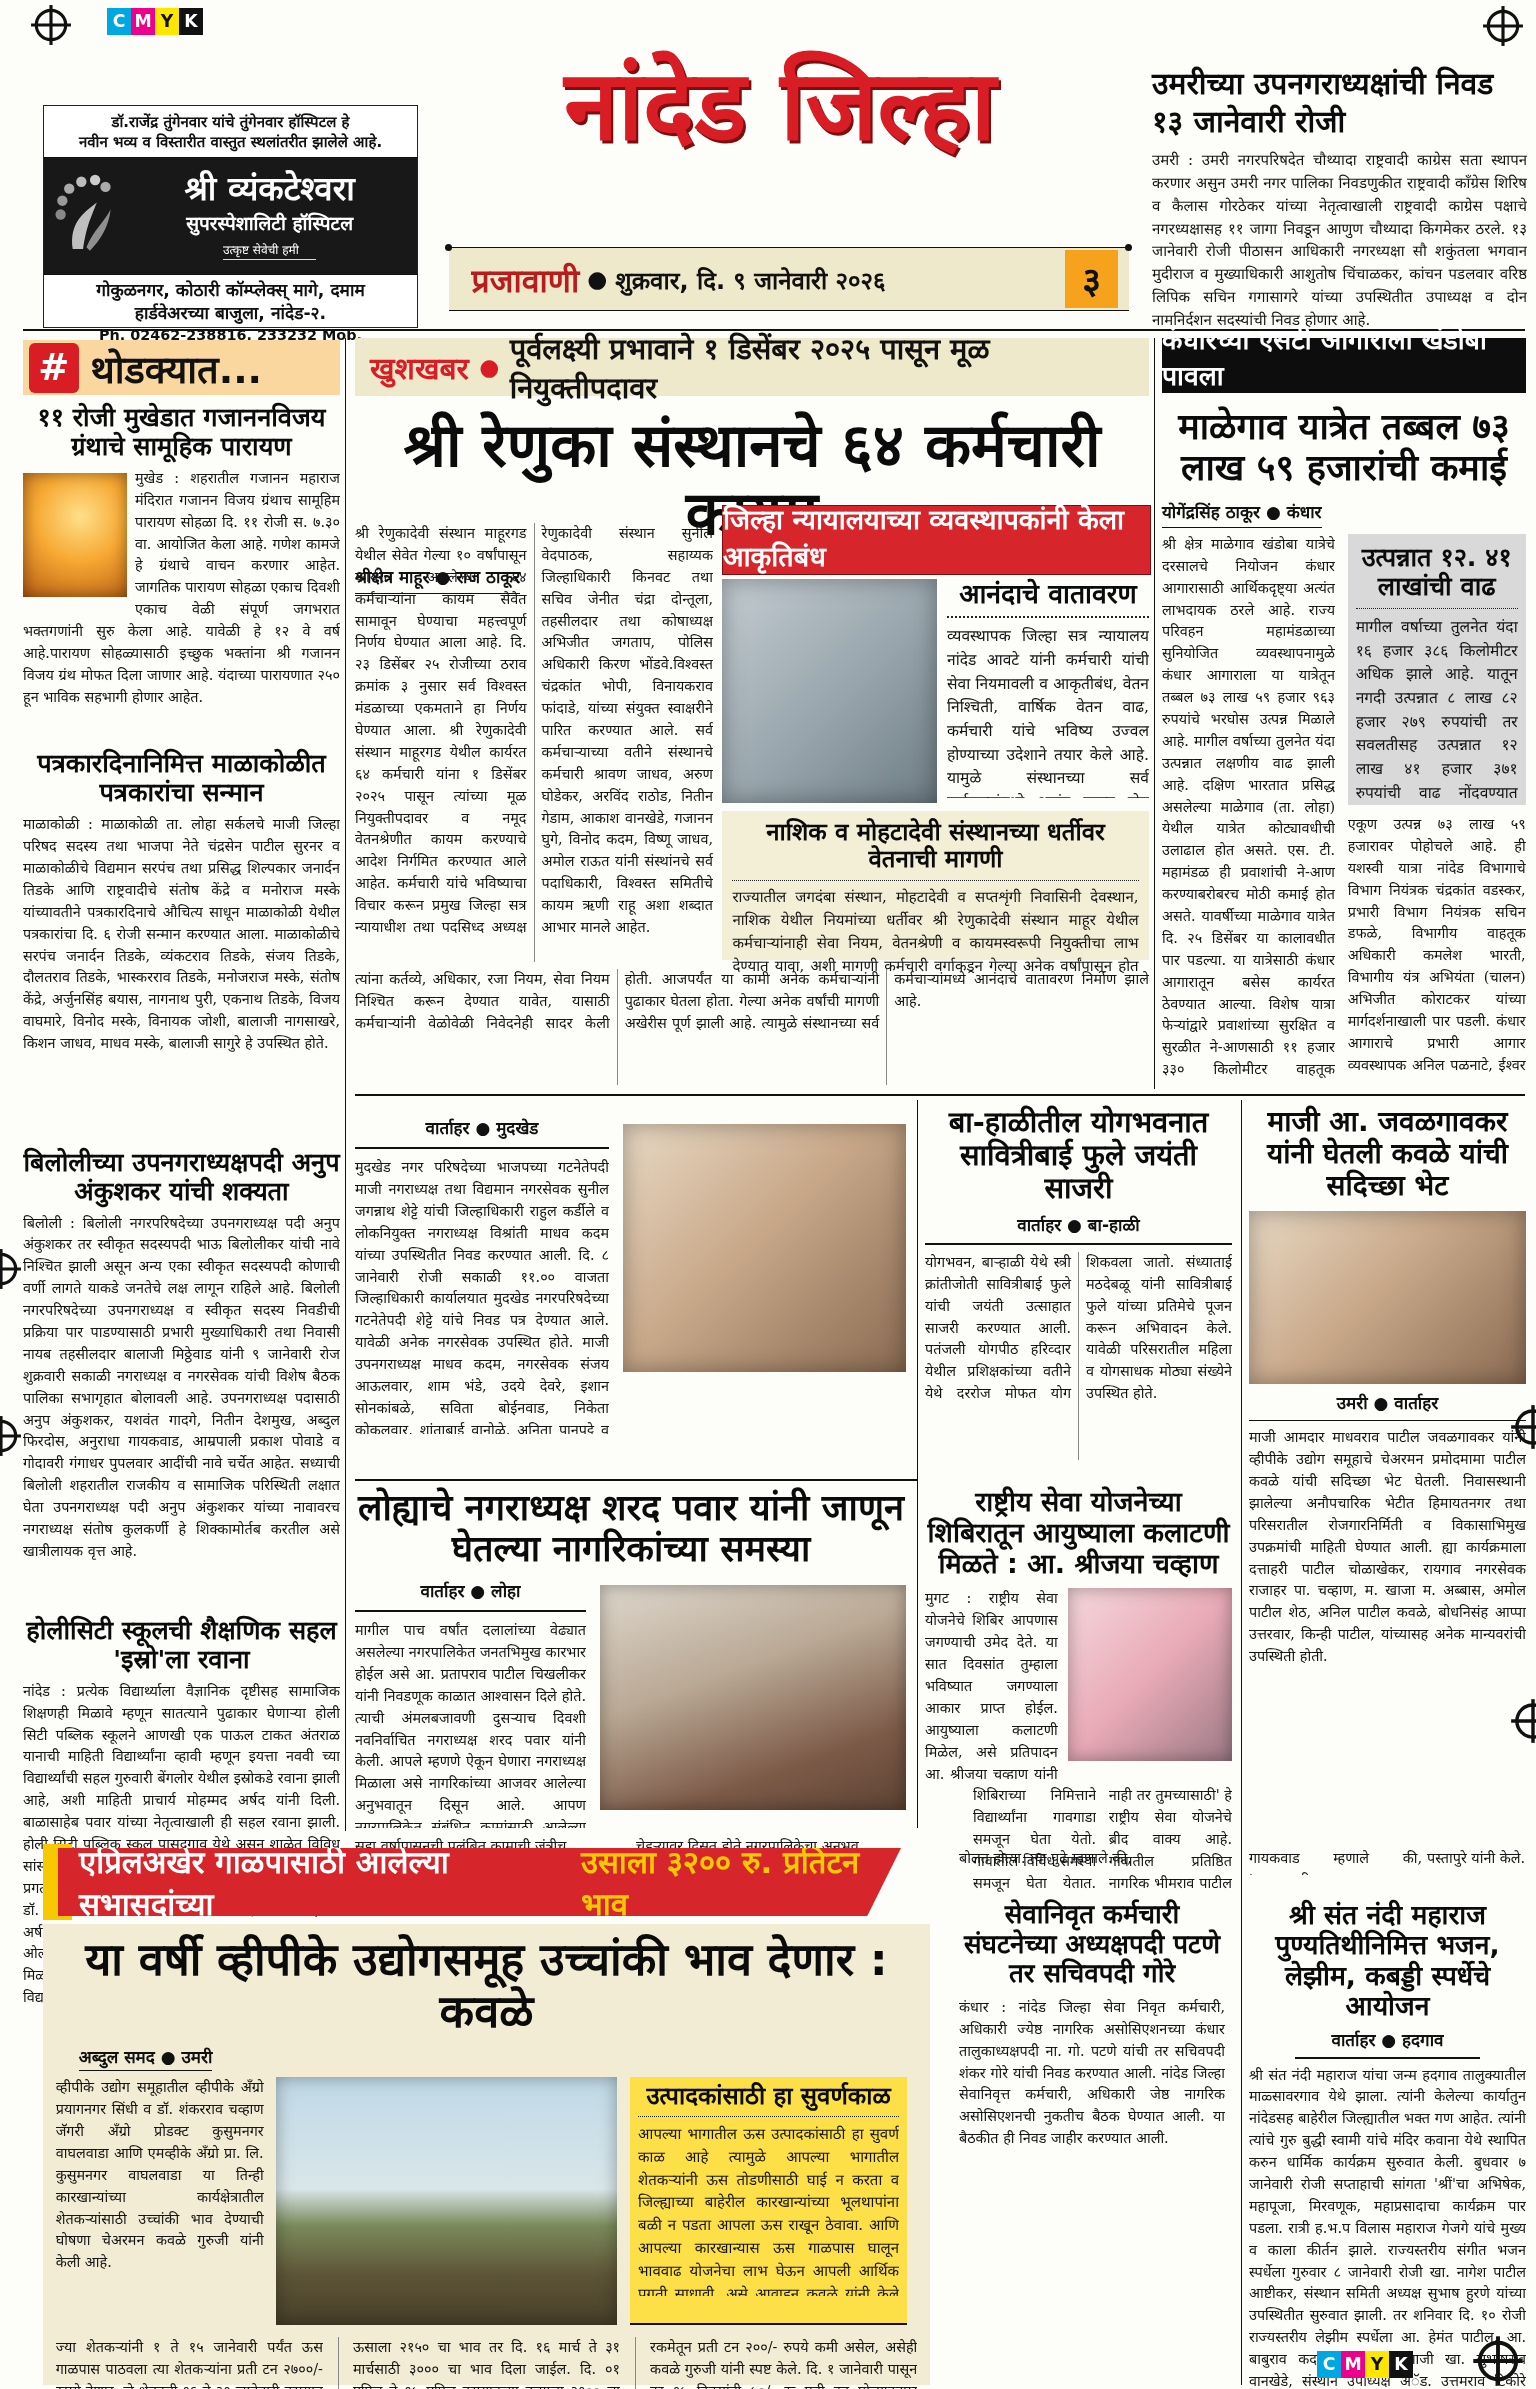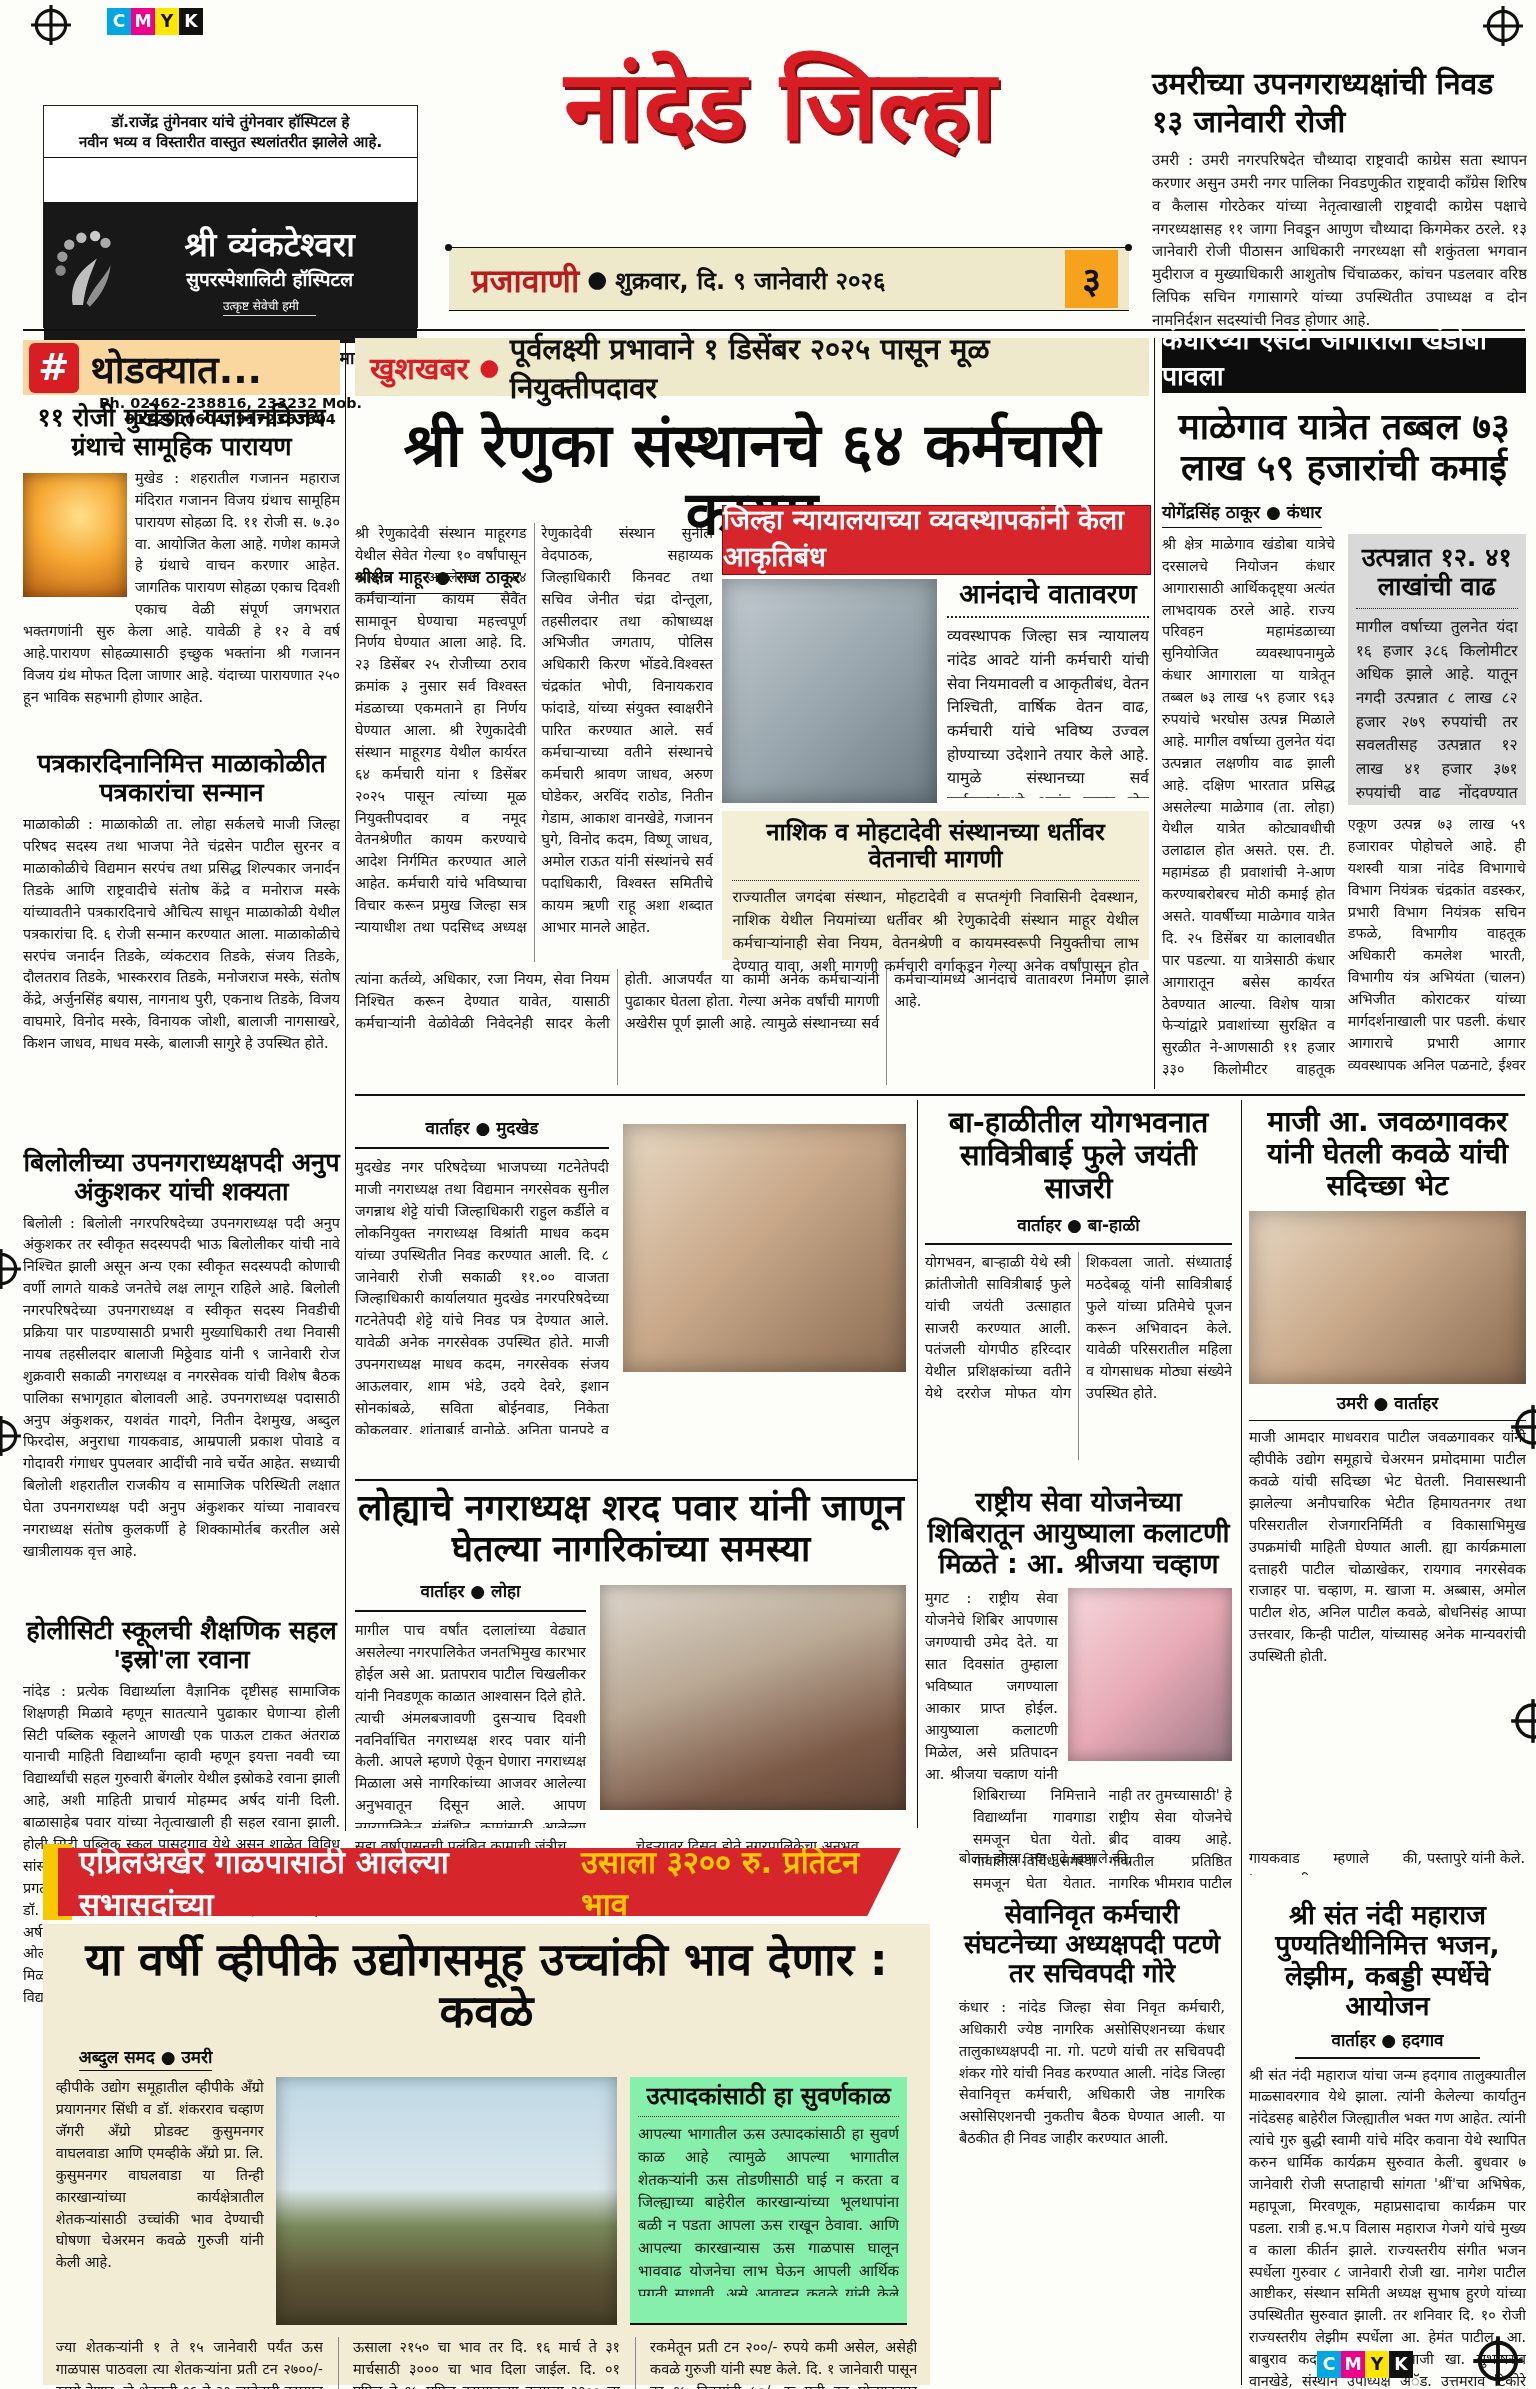--- a/index.html
+++ b/index.html
@@ -86,21 +86,21 @@
         <line x1="20" y1="1" x2="20" y2="39" stroke="#111" stroke-width="3"></line>
         <line x1="1" y1="20" x2="39" y2="20" stroke="#111" stroke-width="3"></line>
       </svg>
   </span>
 
   <div class="abs box-border" style="left:43px;top:105px;width:373px;height:221px;background:#fff;">
     <div style="padding:5.8px 8px 4.6px;text-align:center;font-weight:bold;font-size:15px;line-height:1.35;border-bottom:1.2px solid #111;">
       <div>डॉ.राजेंद्र तुंगेनवार यांचे तुंगेनवार हॉस्पिटल हे</div>
       <div>नवीन भव्य व विस्तारीत वास्तुत स्थलांतरीत झालेले आहे.</div>
     </div>
-    <div style="background:#181818;color:#fff;height:116px;display:flex;align-items:center;gap:9.2px;padding:12px 8px;margin-top:44px;">
+    <div style="background:#181818;color:#fff;height:116px;display:flex;align-items:center;gap:9.2px;padding:0 8px;">
       <span style="flex:0 0 69px;">
         <svg width="69" height="87" viewBox="0 0 40 50">
           <circle cx="10" cy="10" r="3" fill="#aaa"></circle>
             <circle cx="17" cy="6" r="3" fill="#bbb"></circle>
             <circle cx="25" cy="5" r="3" fill="#ccc"></circle>
             <circle cx="31" cy="9" r="3" fill="#aaa"></circle>
             <circle cx="6" cy="17" r="3" fill="#999"></circle>
             <circle cx="5" cy="25" r="3" fill="#888"></circle>
           <path d="M12 45 C10 30 18 24 26 18 C22 28 20 32 18 45 Z" fill="#bfbfbf"></path>
           <path d="M20 44 C24 34 30 30 34 22 C33 32 28 40 22 46 Z" fill="#8f8f8f"></path>
@@ -301,21 +301,21 @@
   </div>
 
   <div class="abs" style="left:43px;top:1924px;width:887px;height:461px;background:#f1ecd3;padding:10.4px 12.7px;box-sizing:border-box;">
     <div class="headline" style="font-size:45px;">या वर्षी व्हीपीके उद्योगसमूह उच्चांकी भाव देणार  :  कवळे</div>
     <div style="margin-top:8px;">
       <span class="byline" style="border-bottom:1.7px solid #111;padding-bottom:3.5px;margin-left:23px;">अब्दुल समद ● उमरी</span>
     </div>
     <div style="display:flex;gap:12.7px;margin-top:9.2px;">
       <div class="body-text" style="width:208px;height:248px;">व्हीपीके उद्योग समूहातील व्हीपीके अँग्रो प्रयागनगर सिंधी व डॉ. शंकरराव चव्हाण जॅगरी अँग्रो प्रोडक्ट कुसुमनगर वाघलवाडा आणि एमव्हीके अँग्रो प्रा. लि. कुसुमनगर वाघलवाडा या तिन्ही कारखान्यांच्या कार्यक्षेत्रातील शेतकऱ्यांसाठी उच्चांकी भाव देण्याची घोषणा चेअरमन कवळे गुरुजी यांनी केली आहे.</div>
       <div class="photo-factory" style="width:341px;height:248px;"></div>
-      <div style="width:277px;background:#86efac;border-bottom:2.3px solid #111;padding:5.8px 8px;box-sizing:border-box;height:248px;">
+      <div style="width:277px;background:#fde047;border-bottom:2.3px solid #111;padding:5.8px 8px;box-sizing:border-box;height:248px;">
         <div class="headline" style="font-size:24px;">उत्पादकांसाठी हा सुवर्णकाळ</div>
         <div class="dotted" style="margin:5.8px 0;border-top-width:1.7px;"></div>
         <div class="body-text" style="font-size:15px;height:173px;">आपल्या भागातील ऊस उत्पादकांसाठी हा सुवर्ण काळ आहे त्यामुळे आपल्या भागातील शेतकऱ्यांनी ऊस तोडणीसाठी घाई न करता व जिल्ह्याच्या बाहेरील कारखान्यांच्या भूलथापांना बळी न पडता आपला ऊस राखून ठेवावा. आणि आपल्या कारखान्यास ऊस गाळपास घालून भाववाढ योजनेचा लाभ घेऊन आपली आर्थिक प्रगती साधावी, असे आवाहन कवळे यांनी केले आहे.</div>
       </div>
     </div>
     <div style="display:flex;gap:15px;margin-top:11.6px;">
       <div class="body-text" style="flex:1;height:139px;">ज्या शेतकऱ्यांनी १ ते १५ जानेवारी पर्यंत ऊस गाळपास पाठवला त्या शेतकऱ्यांना प्रती टन २७००/- रुपये देणार. जे शेतकरी १६ ते ३१ जानेवारी दरम्यान ऊस देतील त्यांना टन २८००/- रू आणि दि. १ ते १५ फेब्रुवारी दरम्यानच्या ऊसाला २९०० चा भाव. तर दि. १६ फेब्रुवारी ते २९ फेब्रुवारीला ३००० चा भाव दिला जाईल. दि. १ मार्च ते १५ मार्च दरम्यानच्या</div>
       <div class="body-text" style="flex:1;height:139px;border-left:0.6px solid #888;padding-left:14px;">ऊसाला २१५० चा भाव तर दि. १६ मार्च ते ३१ मार्चसाठी ३००० चा भाव दिला जाईल. दि. ०१ एप्रिल ते १५ एप्रिल दरम्यानच्या ऊसाला ३१०० चा आणि दि. १६ एप्रिल ते ३० एप्रिल दरम्यानाच्या ऊसाला प्रती टन ३२०० चा भाव एक रकमी देण्याचे कवळे गुरुजी यांनी जाहीर केले आहे. वरील भावाची रक्कम सभासद शेतकऱ्यांसाठी आहे. बिगर सभासद शेतकऱ्यांना वरील जाहीर केलेल्या</div>
       <div class="body-text" style="flex:1;height:139px;border-left:0.6px solid #888;padding-left:14px;">रकमेतून प्रती टन २००/- रुपये कमी असेल, असेही कवळे गुरुजी यांनी स्पष्ट केले. दि. १ जानेवारी पासून दर १५ दिवसांनी ५०/- रू प्रती टन प्रोत्साहनपर भाववाढ आहे. आणि एप्रिल महिन्यात दर १५ दिवसांनी प्रती टन १००/- रु भाववाढ आहे, असेही कवळे यांनी सांगितले. आपल्या भागातील शेतकरी आर्थिक दृष्ट्या सक्षम होण्यासाठी कोट्यावधी रुपये कर्ज काढून कवळे यांनी या भागात कारखाने उभारले.</div>
     </div>

